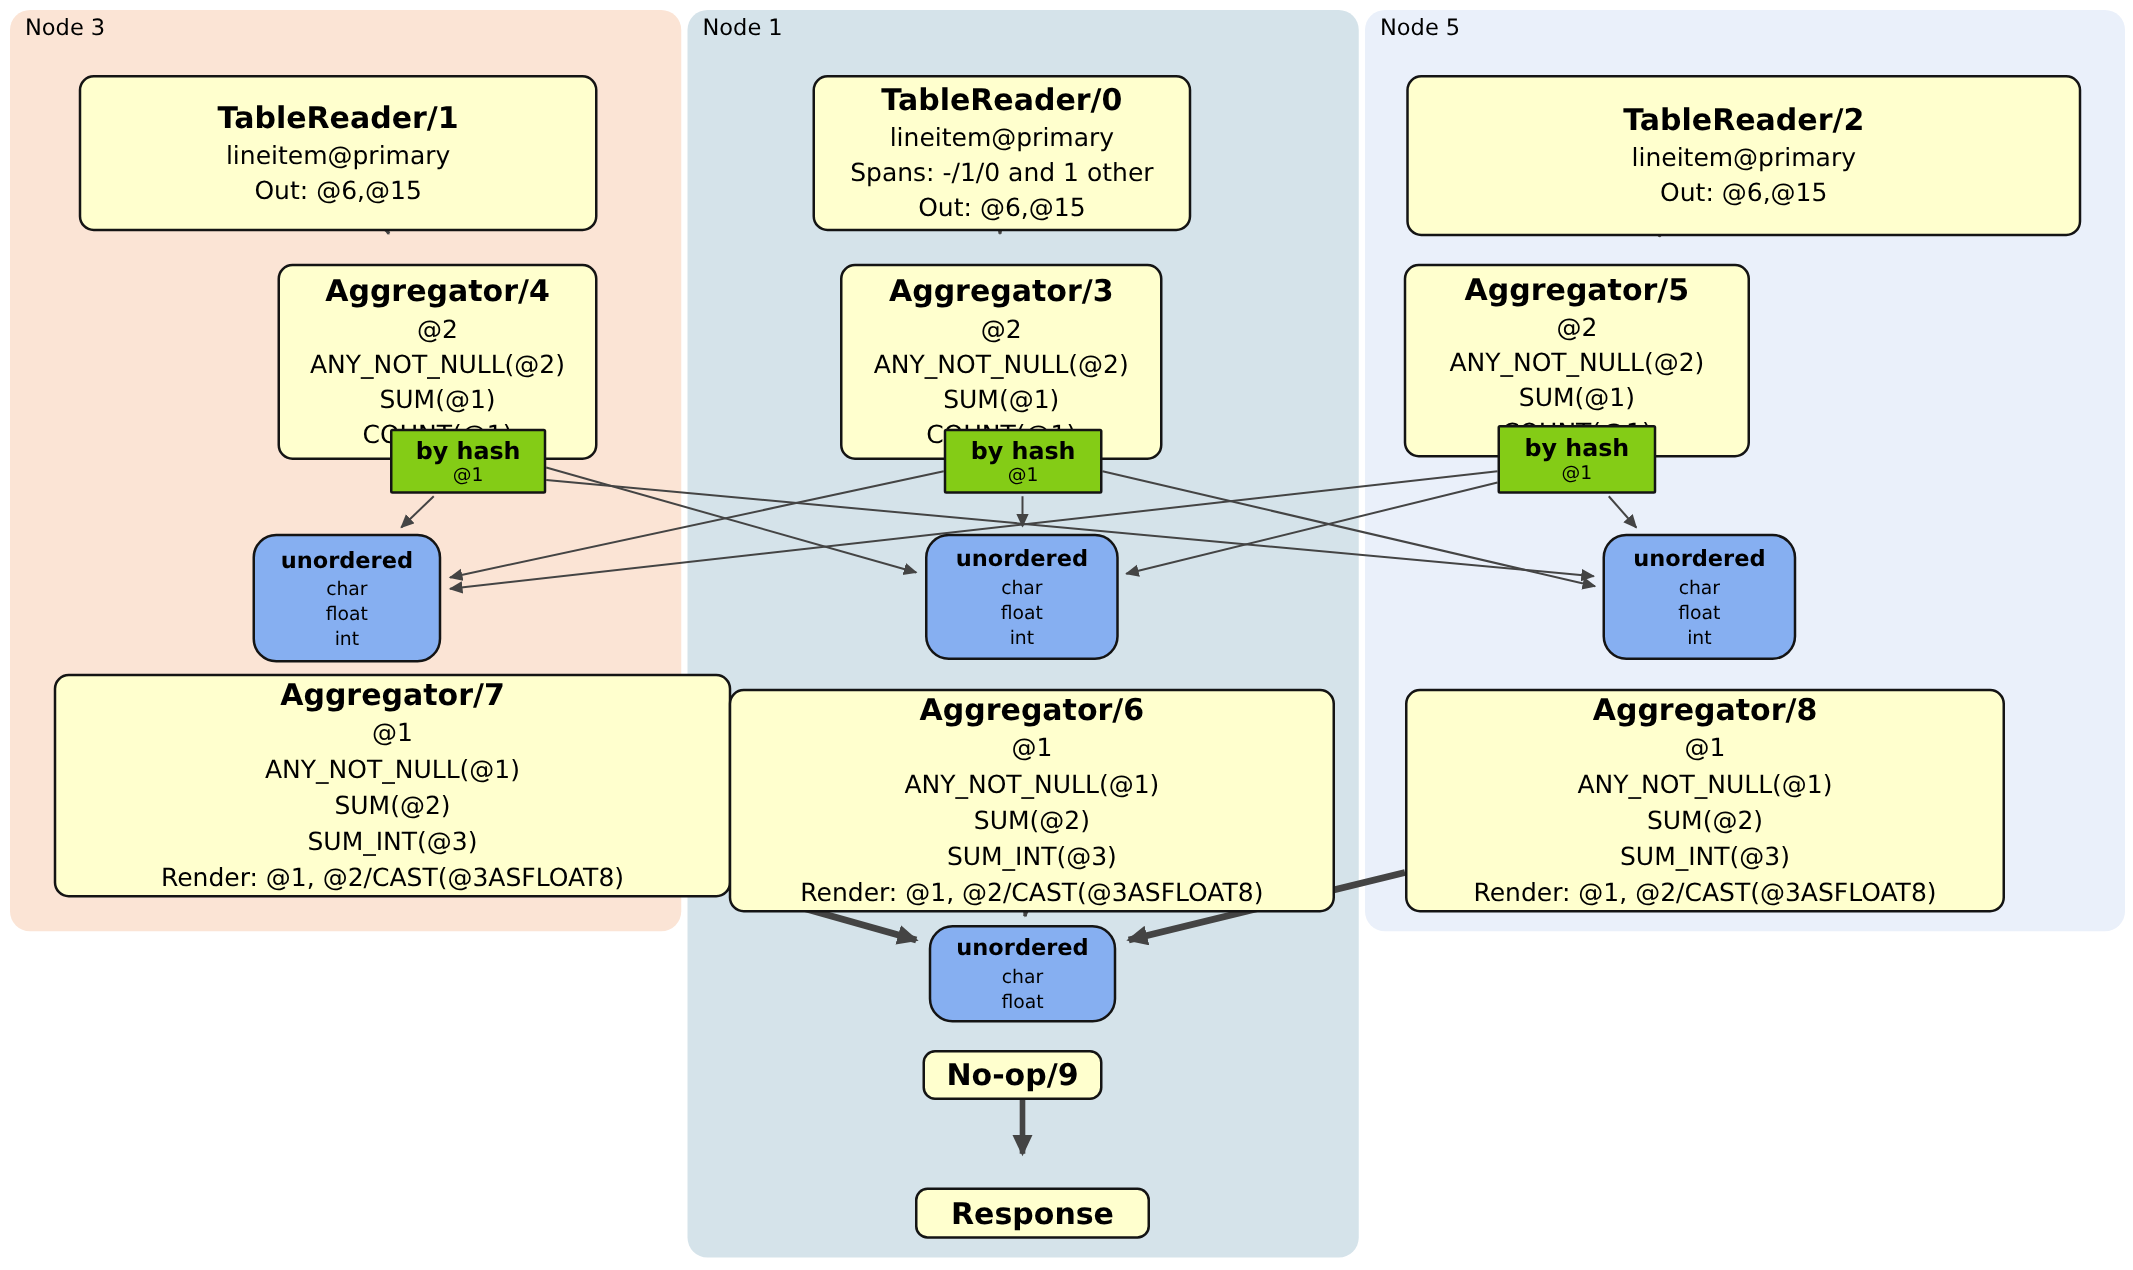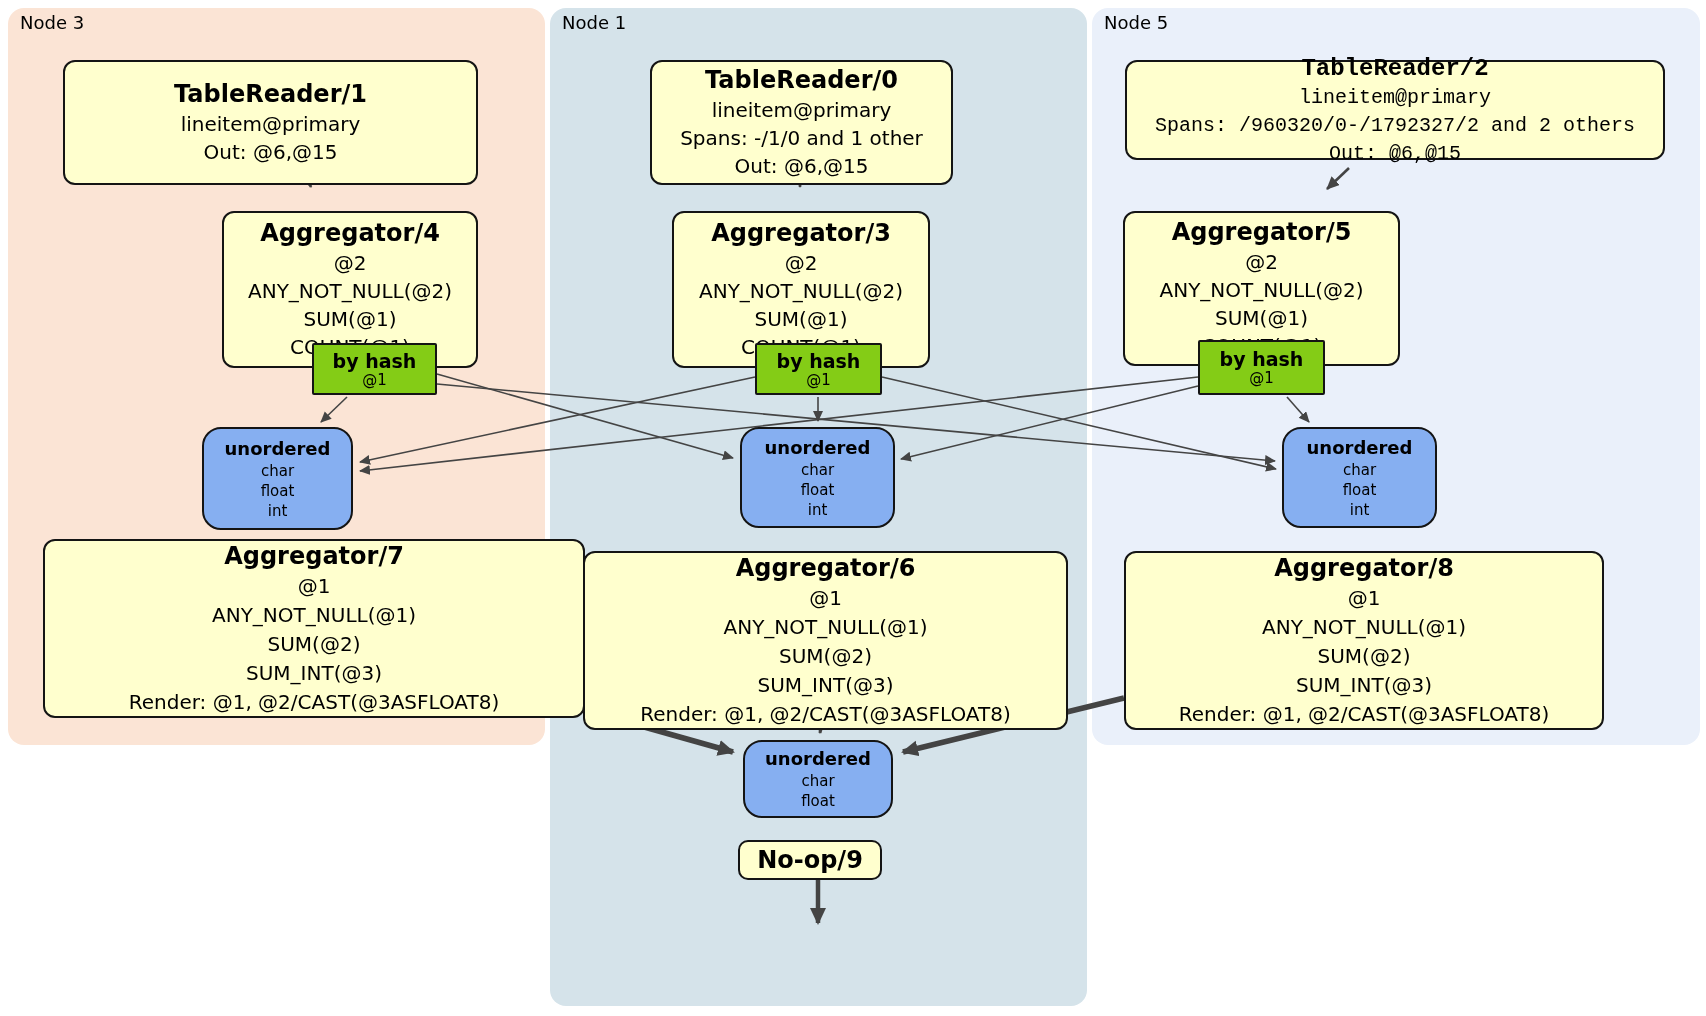--- a/index.html
+++ b/index.html
@@ -155,25 +155,27 @@
   <div class="sync" style="left:743px; top:740px; width:150px; height:78px;">
     <div class="title">unordered</div>
     <div class="line">char</div>
     <div class="line">float</div>
   </div>
 
   <div class="pbox" style="left:738px; top:822px; width:144px; height:40px; border-radius:10px;">
     <div class="bigtitle">No-op/9</div>
   </div>
 
-
-  <div class="pbox" style="left:1125px; top:42px; width:540px; height:100px;font-family:Liberation Mono, monospace;">
+  <div class="pbox" style="left:732px; top:932px; width:188px; height:41px; border-radius:10px;">
+    <div class="bigtitle">Response</div>
+  </div>
+
+  <div class="pbox" style="left:1125px; top:42px; width:540px; height:129px;">
     <div class="title">TableReader/2</div>
     <div>lineitem@primary</div>
-    <div>Spans: /960320/0-/1792327/2 and 2 others</div>
     <div>Out: @6,@15</div>
   </div>
 
   <div class="pbox" style="left:1123px; top:193px; width:277px; height:155px;">
     <div class="title">Aggregator/5</div>
     <div>@2</div>
     <div>ANY_NOT_NULL(@2)</div>
     <div>SUM(@1)</div>
     <div>COUNT(@1)</div>
   </div>

